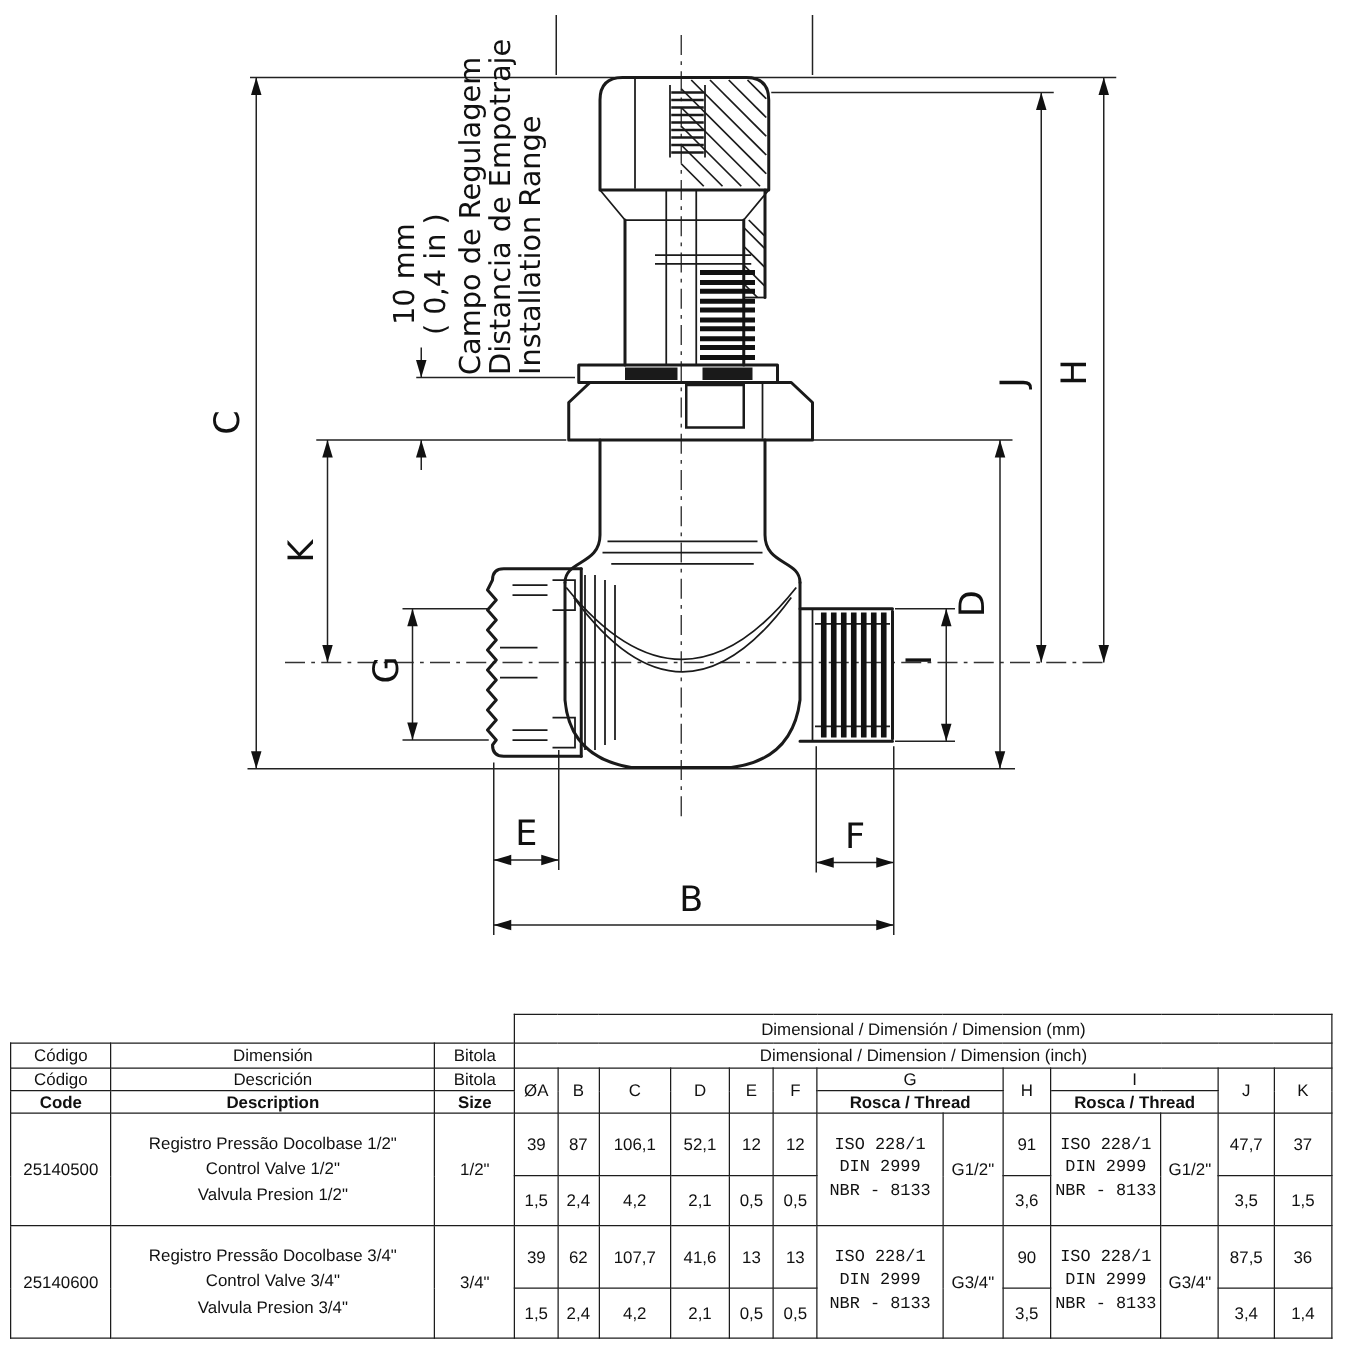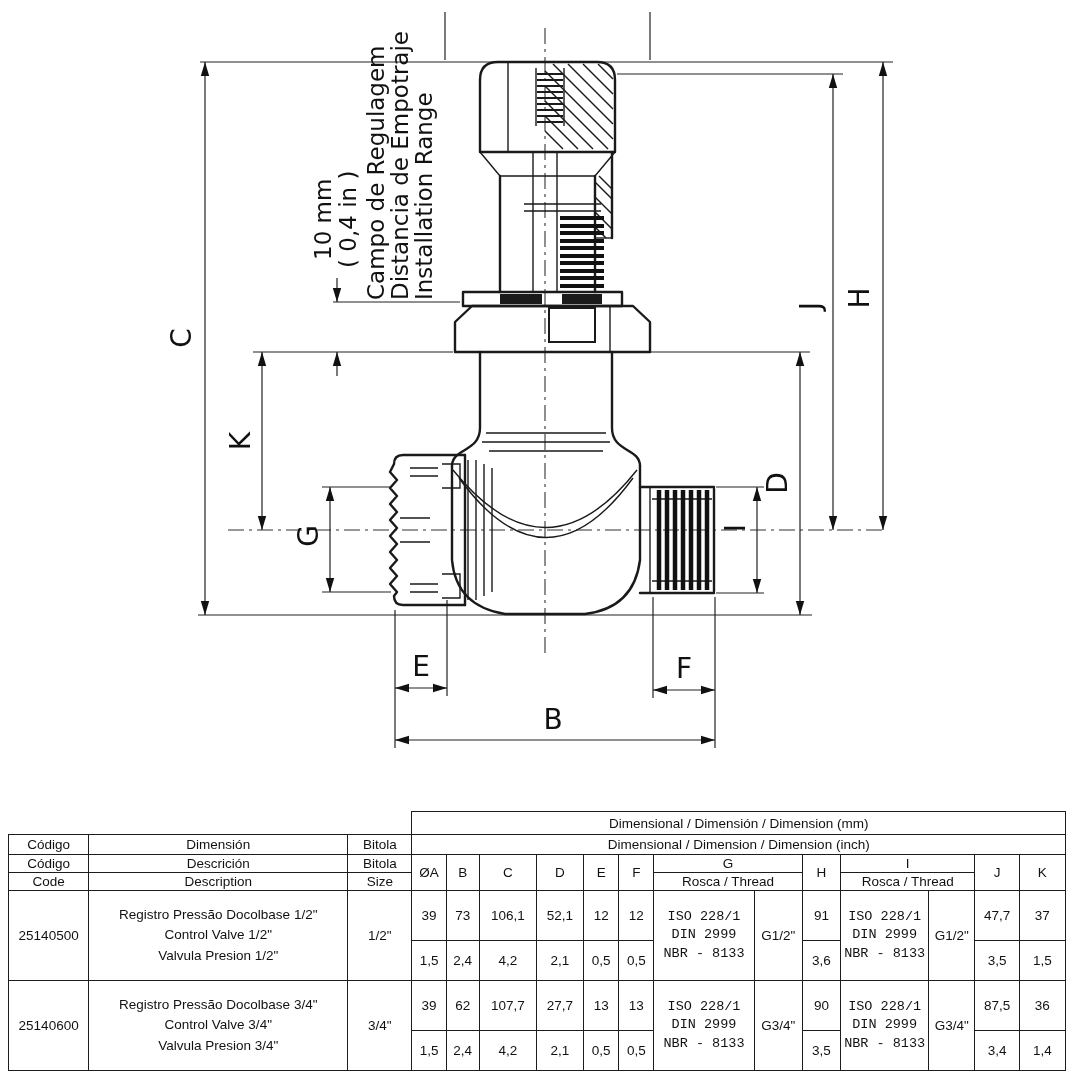--- a/index.html
+++ b/index.html
@@ -22,21 +22,21 @@
   .dl{font-size:28px;}
   .an{font-size:23px;}
 
   
   table.spec{position:absolute;left:8px;top:811px;width:1058px;border-collapse:collapse;table-layout:fixed;background:#fff;}
   table.spec td{border:1.5px solid #1c1c1c;text-align:center;vertical-align:middle;padding:1px 2px;font-size:13.5px;background:#fff;overflow:hidden;}
   table.spec td.ghost{border:none;background:#fff;}
   tr.band{height:23px;}
   tr.h2{height:20px;}
   tr.h3{height:18px;}
-  tr.h4{height:17px;}
+  tr.h4{height:17px;font-weight:bold;}
   tr.dmm{height:50px;}
   tr.din{height:40px;}
   td.desc-cell{text-align:left;padding-left:8px;line-height:1.5;}
   td.thread{font-size:12.5px;line-height:1.35;font-family:Liberation Mono, monospace;}
   td.num{font-size:14px;}
 </style>
 </head>
 <body>
 
 <div class="page">
@@ -279,21 +279,21 @@
 
   <tr class="dmm">
     <td rowspan="2" class="num">25140500</td>
     <td rowspan="2" class="desc-cell">
       <div>Registro Pressão Docolbase 1/2"</div>
       <div>Control Valve 1/2"</div>
       <div>Valvula Presion 1/2"</div>
     </td>
     <td rowspan="2" class="num">1/2"</td>
     <td class="num">39</td>
-    <td class="num">73</td>
+    <td class="num">87</td>
     <td class="num">106,1</td>
     <td class="num">52,1</td>
     <td class="num">12</td>
     <td class="num">12</td>
     <td rowspan="2" class="thread">
       <div>ISO 228/1</div>
       <div>DIN 2999</div>
       <div>NBR - 8133</div>
     </td>
     <td rowspan="2" class="num">G1/2"</td>
@@ -323,21 +323,21 @@
     <td rowspan="2" class="num">25140600</td>
     <td rowspan="2" class="desc-cell">
       <div>Registro Pressão Docolbase 3/4"</div>
       <div>Control Valve 3/4"</div>
       <div>Valvula Presion 3/4"</div>
     </td>
     <td rowspan="2" class="num">3/4"</td>
     <td class="num">39</td>
     <td class="num">62</td>
     <td class="num">107,7</td>
-    <td class="num">27,7</td>
+    <td class="num">41,6</td>
     <td class="num">13</td>
     <td class="num">13</td>
     <td rowspan="2" class="thread">
       <div>ISO 228/1</div>
       <div>DIN 2999</div>
       <div>NBR - 8133</div>
     </td>
     <td rowspan="2" class="num">G3/4"</td>
     <td class="num">90</td>
     <td rowspan="2" class="thread">

